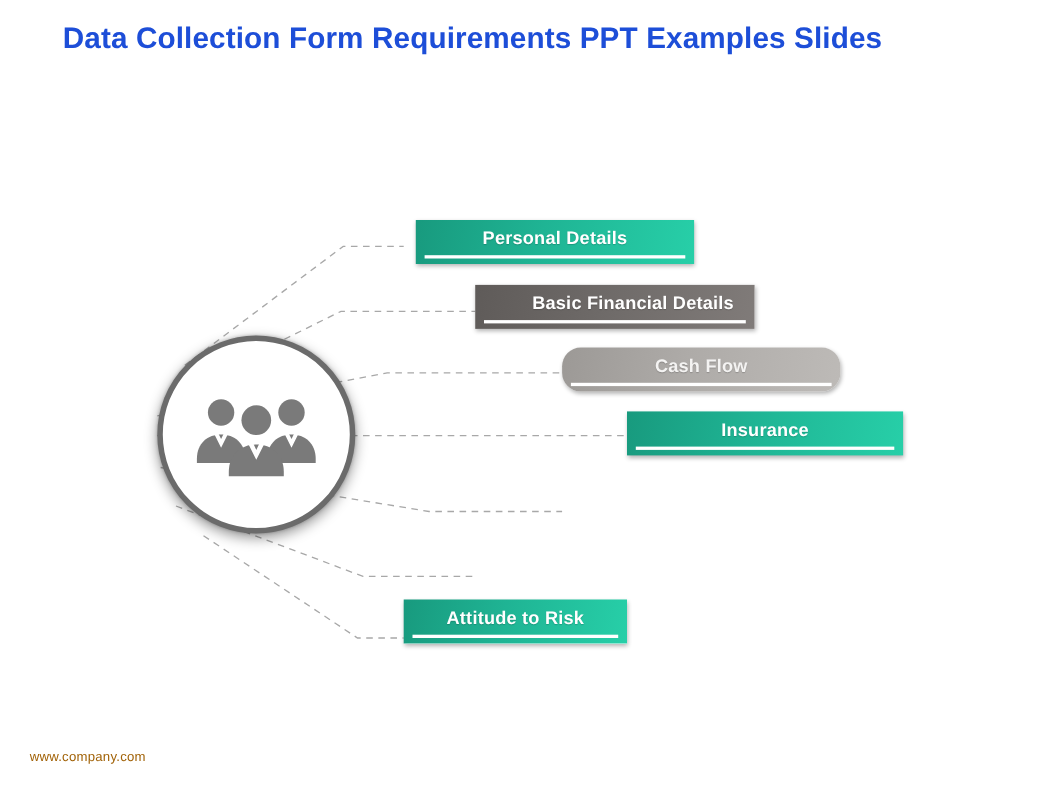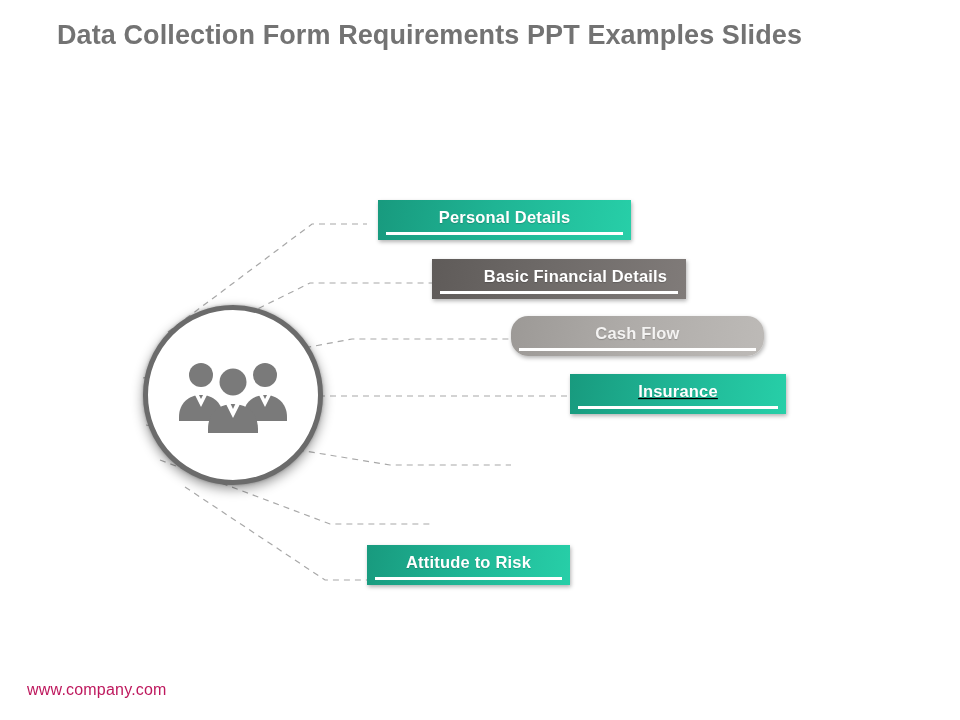--- a/index.html
+++ b/index.html
@@ -25,32 +25,32 @@
   }
 
   
   #slide-title {
     position: absolute;
     left: 57px;
     top: 20px;
     width: 860px;
     font-size: 27px;
     font-weight: bold;
-    color: #737373;
+    color: #1d4ed8;
     letter-spacing: 0.1px;
     white-space: nowrap;
   }
 
   
   #footer-url {
     position: absolute;
     left: 27px;
     top: 681px;
-    font-size: 16px;
-    color: #be185d;
+    font-size: 12px;
+    color: #a16207;
     letter-spacing: 0.2px;
   }
 
   
   #connector-layer {
     position: absolute;
     left: 0; top: 0;
     width: 960px;
     height: 720px;
     pointer-events: none;
@@ -173,21 +173,21 @@
   <div class="bar darkgray" style="left:432px; top:259px; width:254px;">
     <span class="bar-label">Basic Financial Details</span>
     <span class="bar-underline"></span>
   </div>
 
   <div class="bar lightgray" style="left:511px; top:316px; width:253px;">
     <span class="bar-label">Cash Flow</span>
     <span class="bar-underline"></span>
   </div>
 
-  <div class="bar teal" style="left:570px; top:374px; width:216px;text-decoration:underline;">
+  <div class="bar teal" style="left:570px; top:374px; width:251px;">
     <span class="bar-label">Insurance</span>
     <span class="bar-underline"></span>
   </div>
 
 
 
   <div class="bar teal" style="left:367px; top:545px; width:203px;">
     <span class="bar-label">Attitude to Risk</span>
     <span class="bar-underline"></span>
   </div>

